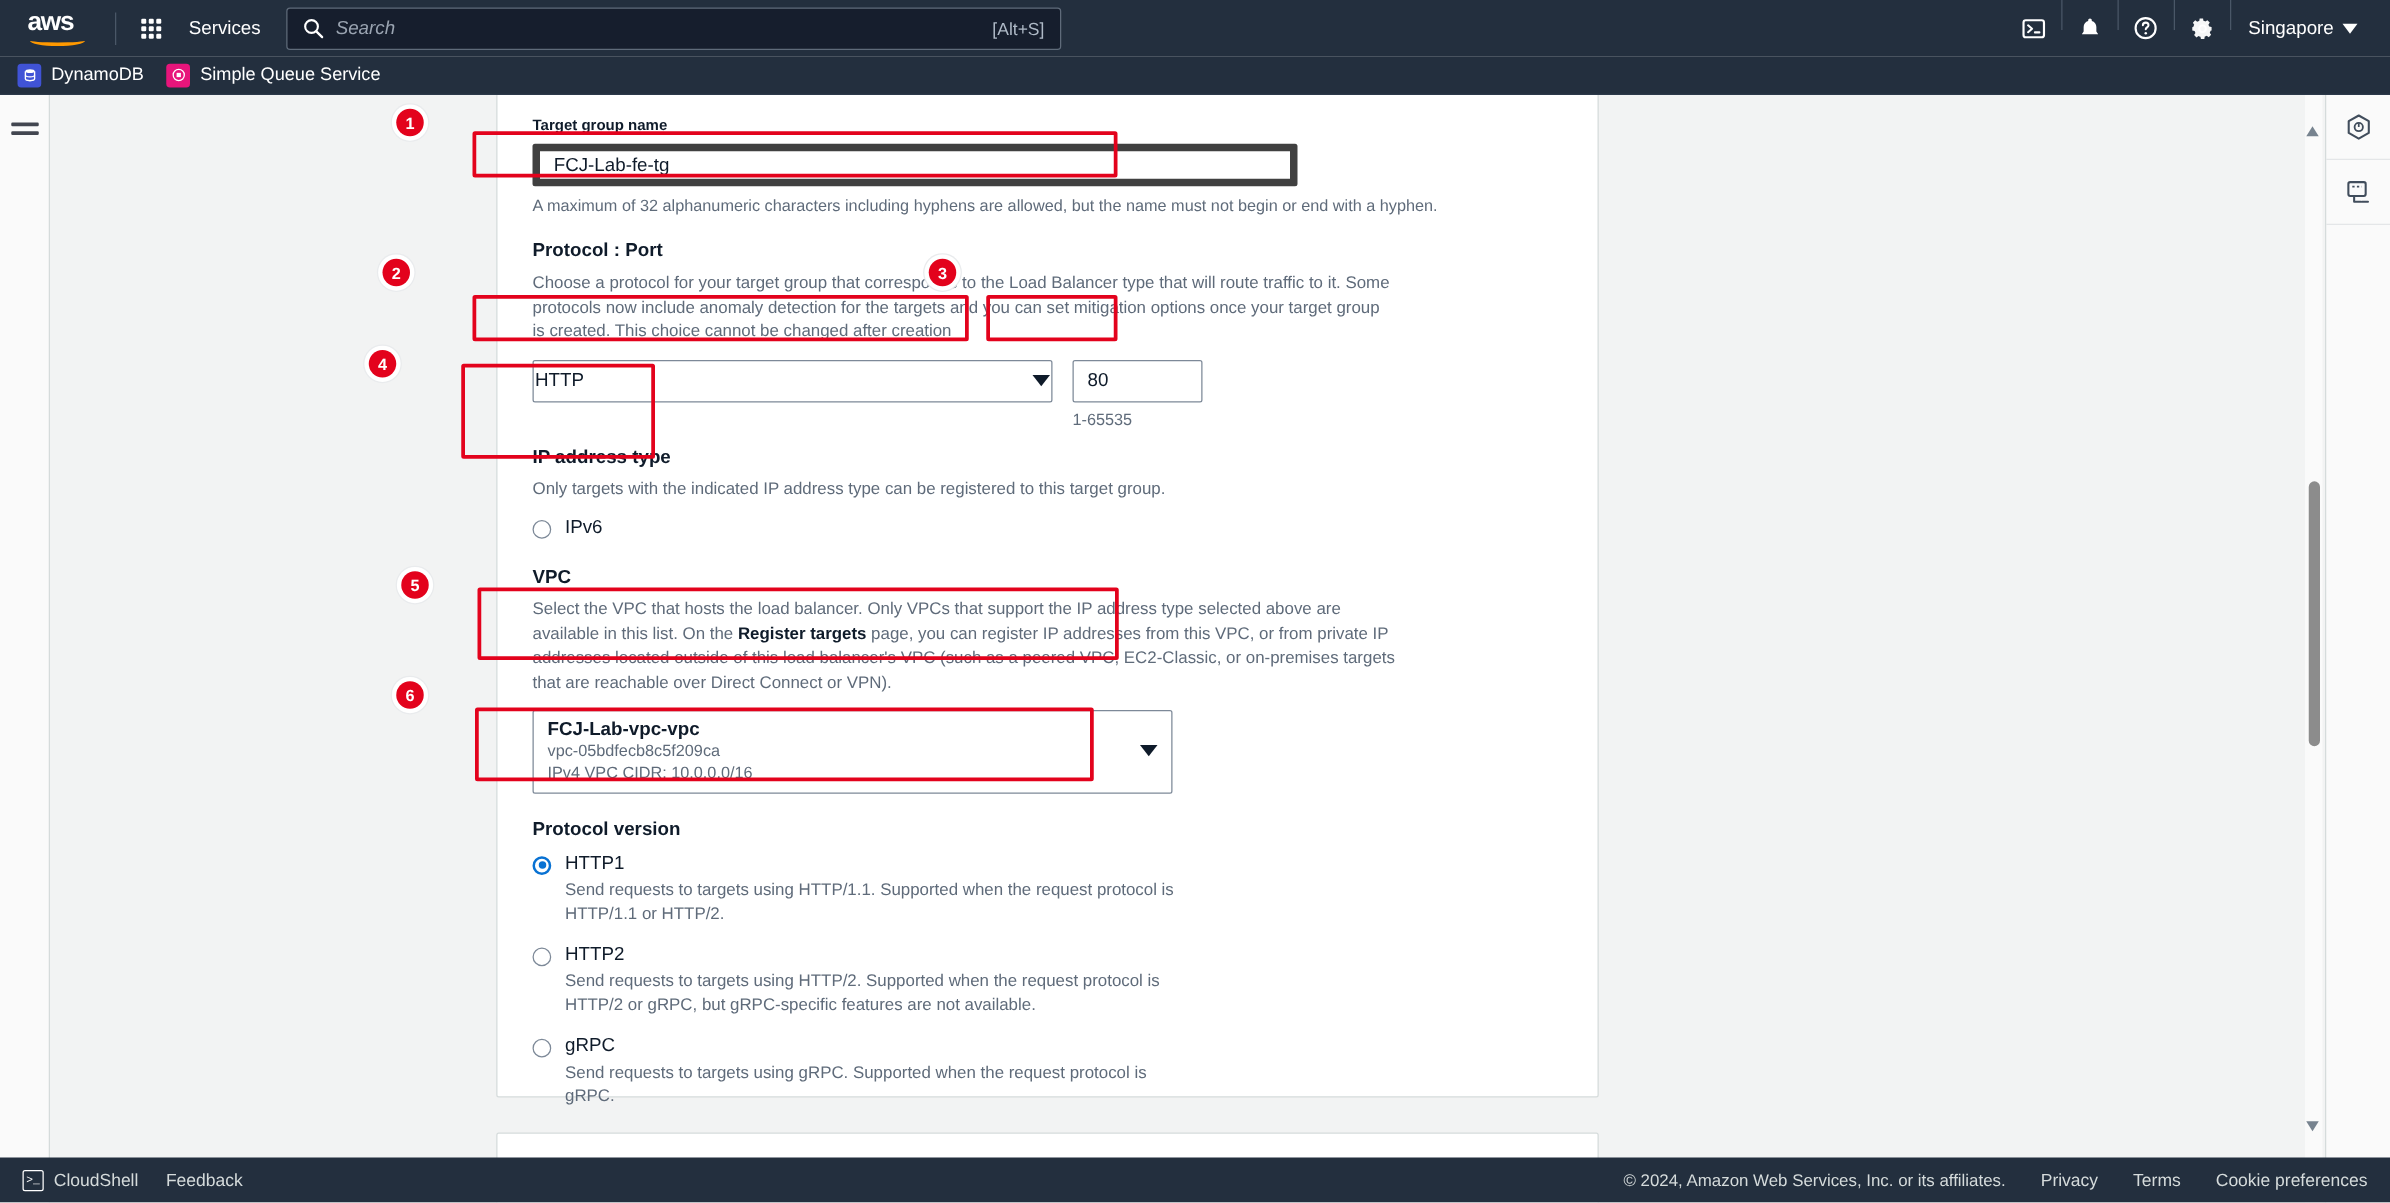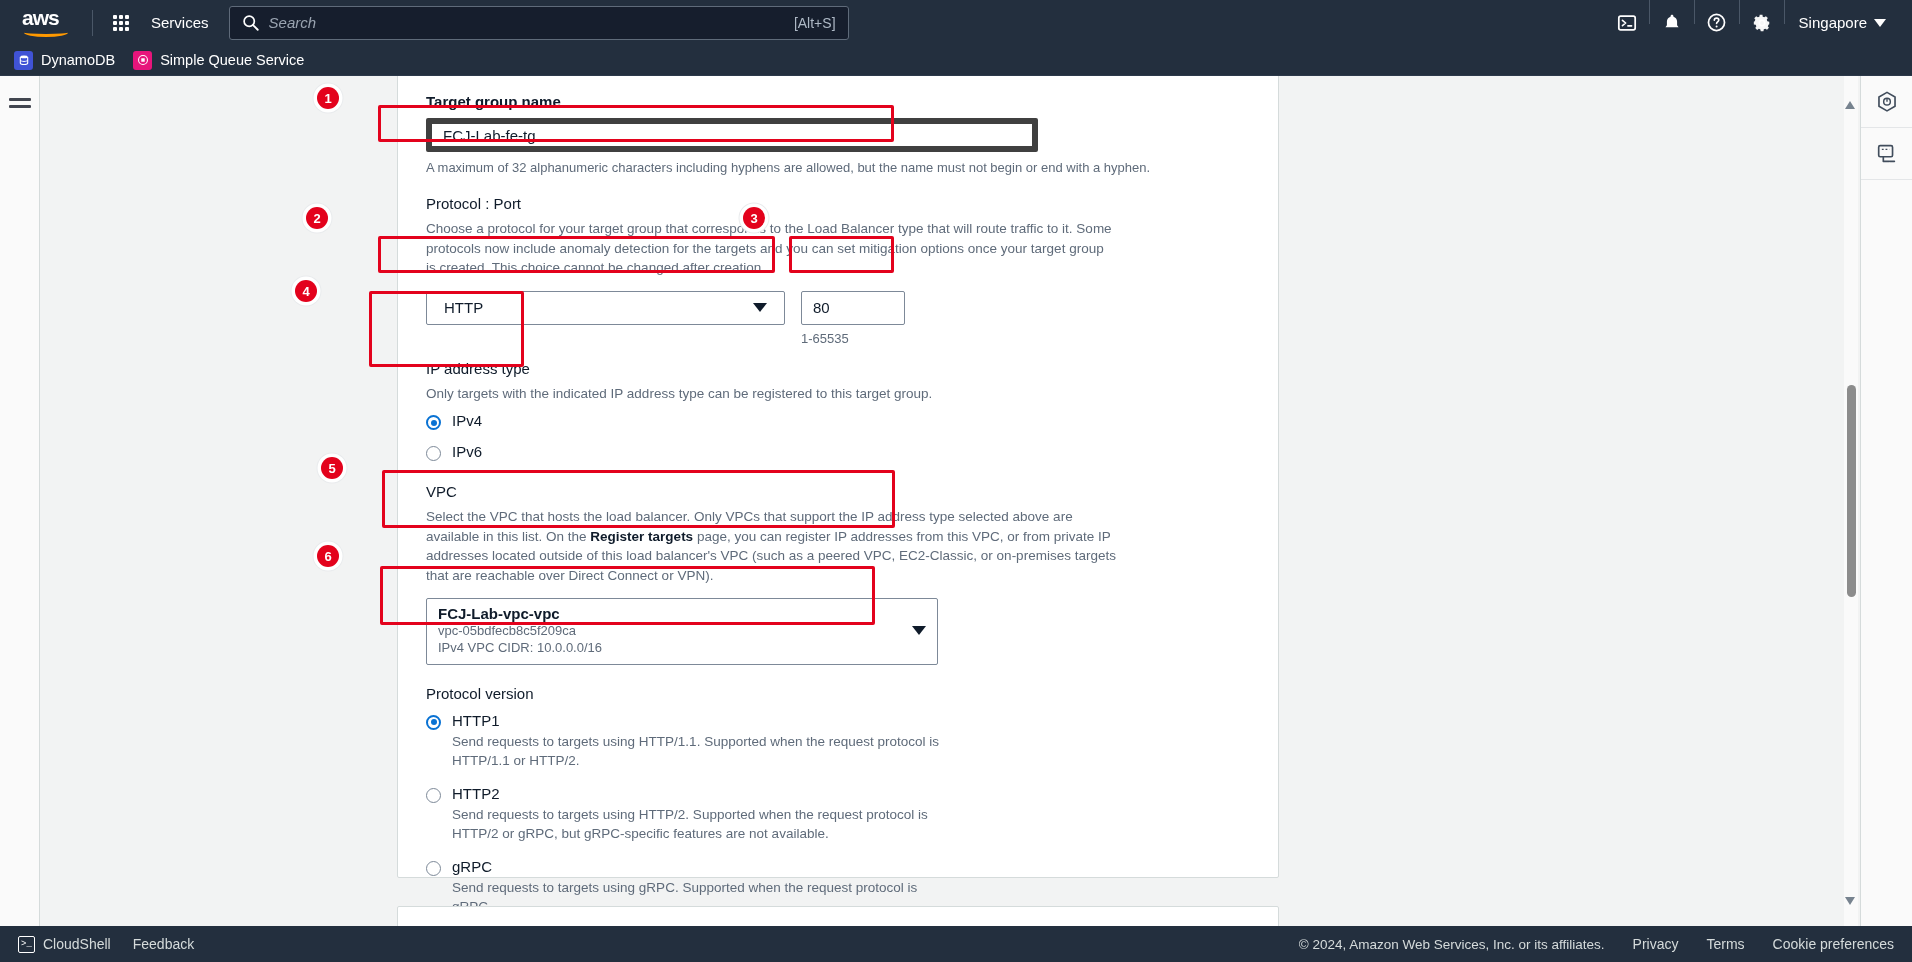--- a/index.html
+++ b/index.html
@@ -99,34 +99,34 @@
     background: #f2f3f3; overflow: hidden;
   }
   .card {
     position: absolute; left: 357px; width: 882px; background: #ffffff;
     border: 1px solid #d5dbdb; border-radius: 2px;
   }
   .card-main { top: -8px; height: 810px; padding: 24px 28px 0 28px; }
   .card-next { top: 830px; height: 60px; }
 
   .field { margin-bottom: 4px; }
-  .lbl { font-size: 15px; color: #0f1b2a; font-weight: normal; margin-bottom: 7px; }
-  .lbl-n { font-size: 15px; color: #0f1b2a; font-weight: bold; }
+  .lbl { font-size: 15px; color: #0f1b2a; font-weight: bold; margin-bottom: 7px; }
+  .lbl-n { font-size: 12px; color: #0f1b2a; font-weight: bold; }
   .desc { font-size: 13.5px; color: #5f6b7a; line-height: 1.45; }
   .desc b { color: #0f1b2a; }
   .hint { font-size: 13px; color: #5f6b7a; margin-top: 8px; }
 
   .txtinput {
     width: 612px; height: 34px; border: 6px solid #404040; border-radius: 2px;
     padding: 0 11px; font-size: 15px; color: #0f1b2a; outline: none;
     font-family: "Liberation Sans", sans-serif; background: #fff;
   }
   .selectbox {
-    width: 359px; height: 34px; border: 1px solid #7d8998; border-radius: 2px;
-    display: flex; align-items: center; padding: 0 17px; font-size: 15px;
+    width: 416px; height: 34px; border: 1px solid #7d8998; border-radius: 2px;
+    display: flex; align-items: center; padding: 0 1px; font-size: 15px;
     color: #0f1b2a; background: #fff; cursor: pointer;
   }
   .selectbox .cv { margin-left: auto; }
   .caret-sm {
     width: 0; height: 0; border-left: 7px solid transparent;
     border-right: 7px solid transparent; border-top: 9px solid #0f1b2a;
   }
   .portbox {
     width: 104px; height: 34px; border: 1px solid #7d8998; border-radius: 2px;
     padding: 0 11px; font-size: 15px; color: #0f1b2a; outline: none;
@@ -315,24 +315,20 @@
           <div>
             <input class="portbox" value="80" style="">
             <div class="hint" style="margin-top:6px">1-65535</div>
           </div>
         </div>
       </div>
 
       <div class="field" style="margin-top:14px">
         <div class="lbl">IP address type</div>
         <div class="desc">Only targets with the indicated IP address type can be registered to this target group.</div>
-        <div class="radio-row">
-          <span class="radio on"></span>
-          <span class="radio-lbl">IPv4</span>
-        </div>
         <div class="radio-row" style="margin-top:13px">
           <span class="radio"></span>
           <span class="radio-lbl">IPv6</span>
         </div>
       </div>
 
       <div class="field" style="margin-top:22px">
         <div class="lbl">VPC</div>
         <div class="desc" style="max-width:690px"><span>Select the VPC that hosts the load balancer. Only VPCs that support the IP address type selected above are available in this list. On the </span><b>Register targets</b><span> page, you can register IP addresses from this VPC, or from private IP addresses located outside of this load balancer's VPC (such as a peered VPC, EC2-Classic, or on-premises targets that are reachable over Direct Connect or VPN).</span></div>
         <div class="vpc-select" style="margin-top:12px">

